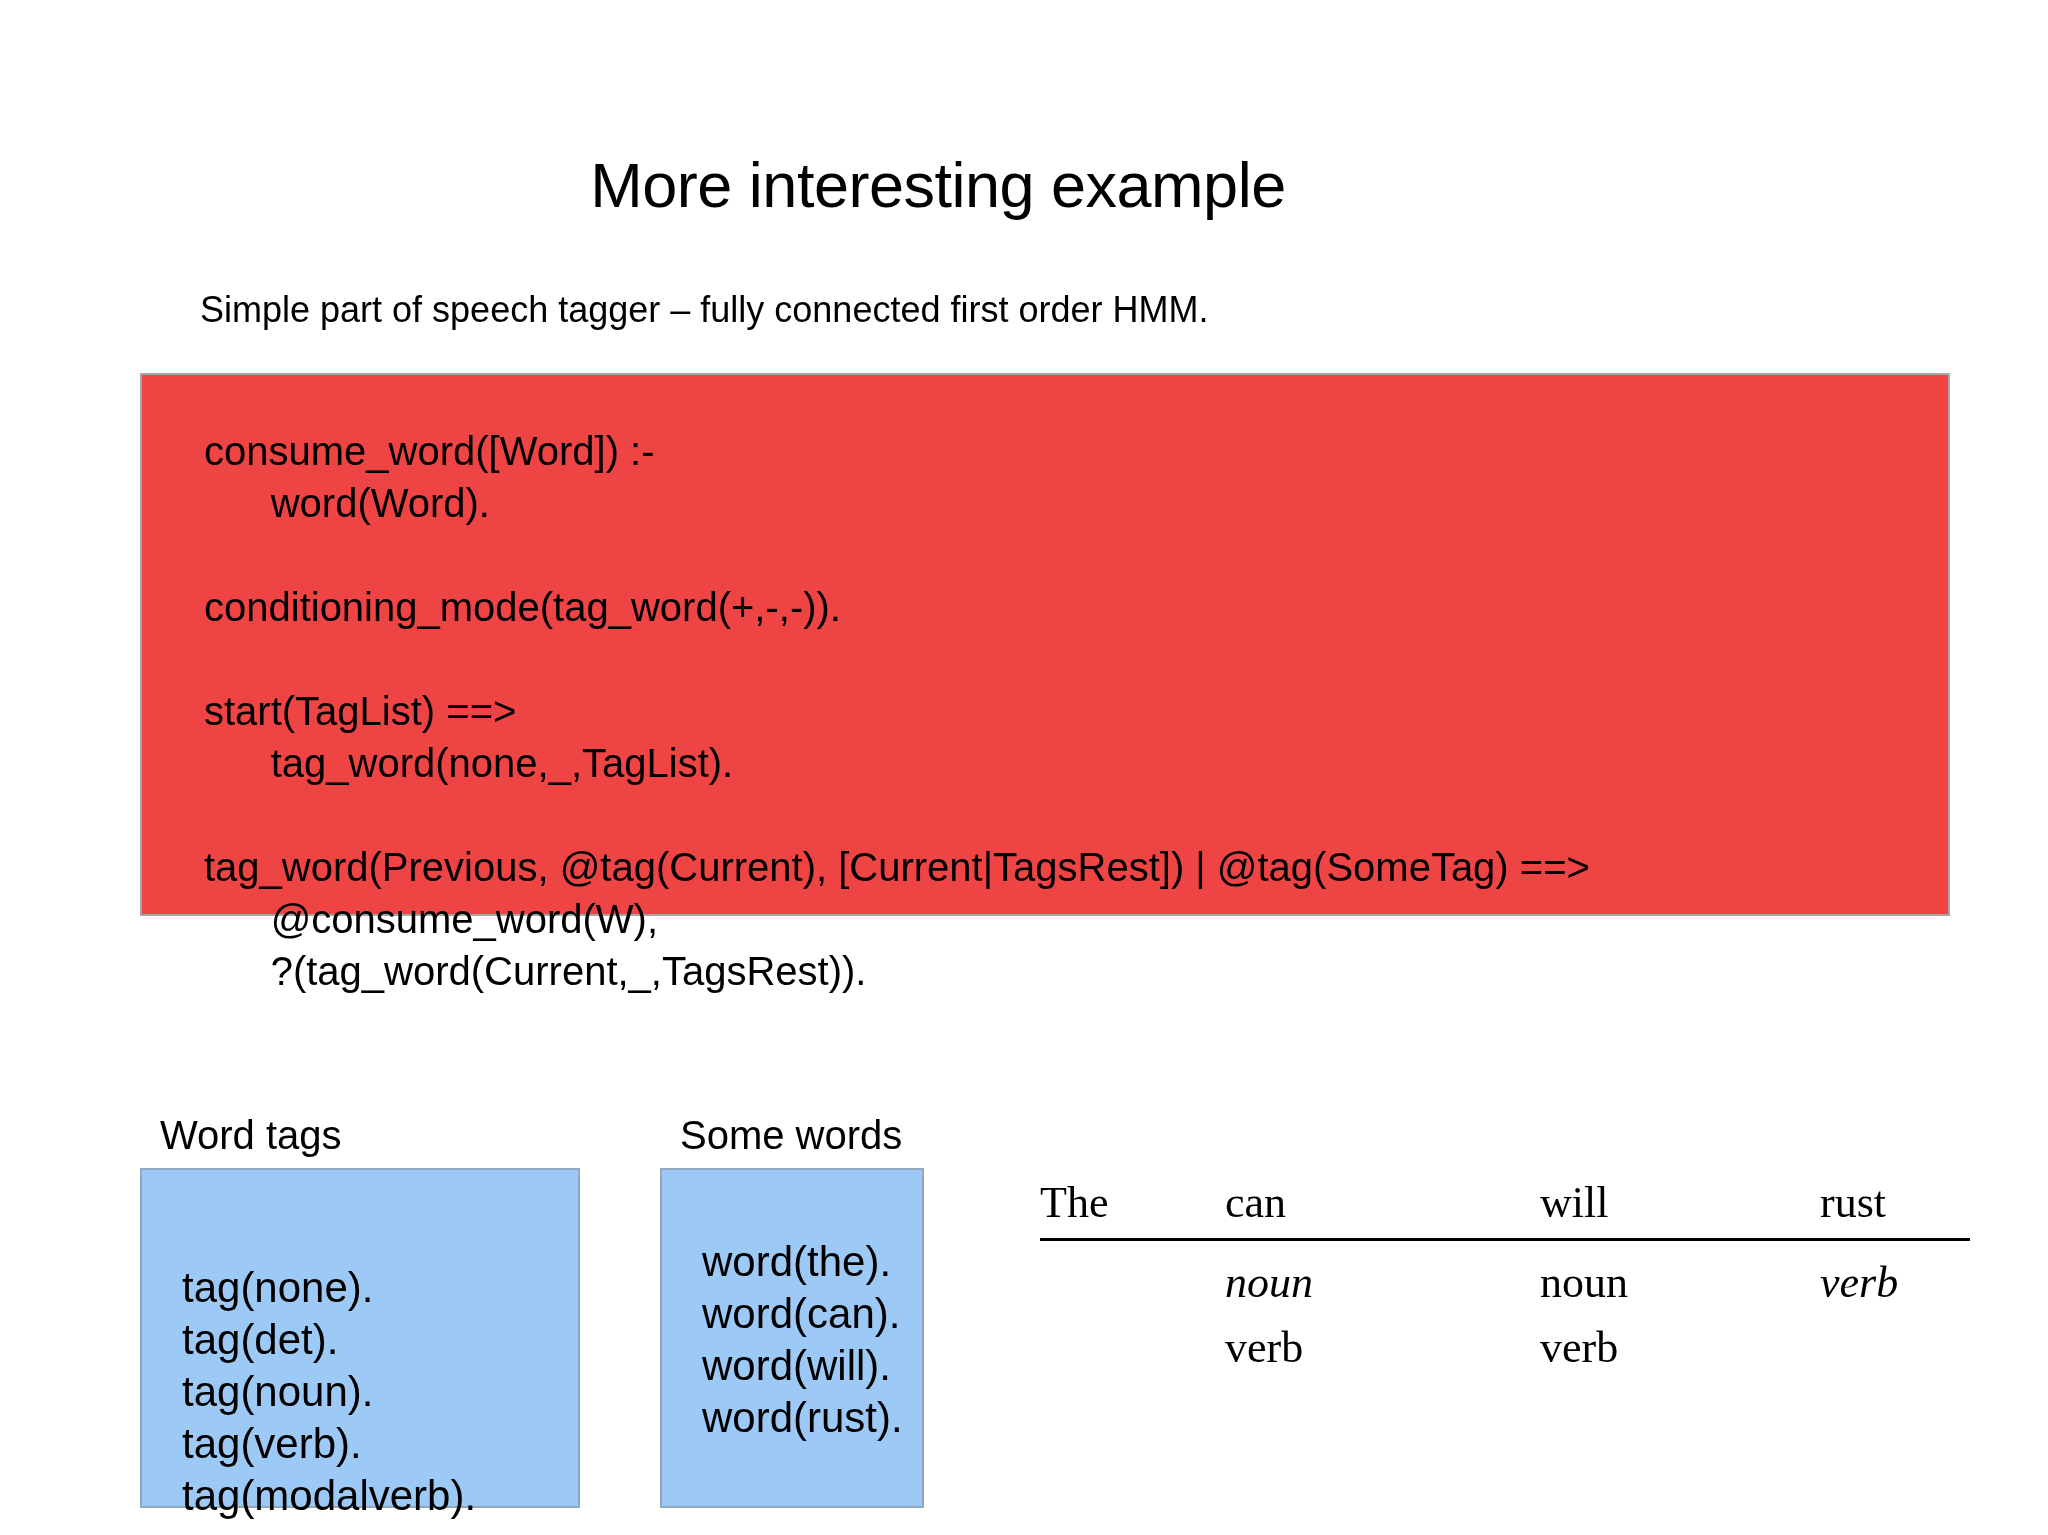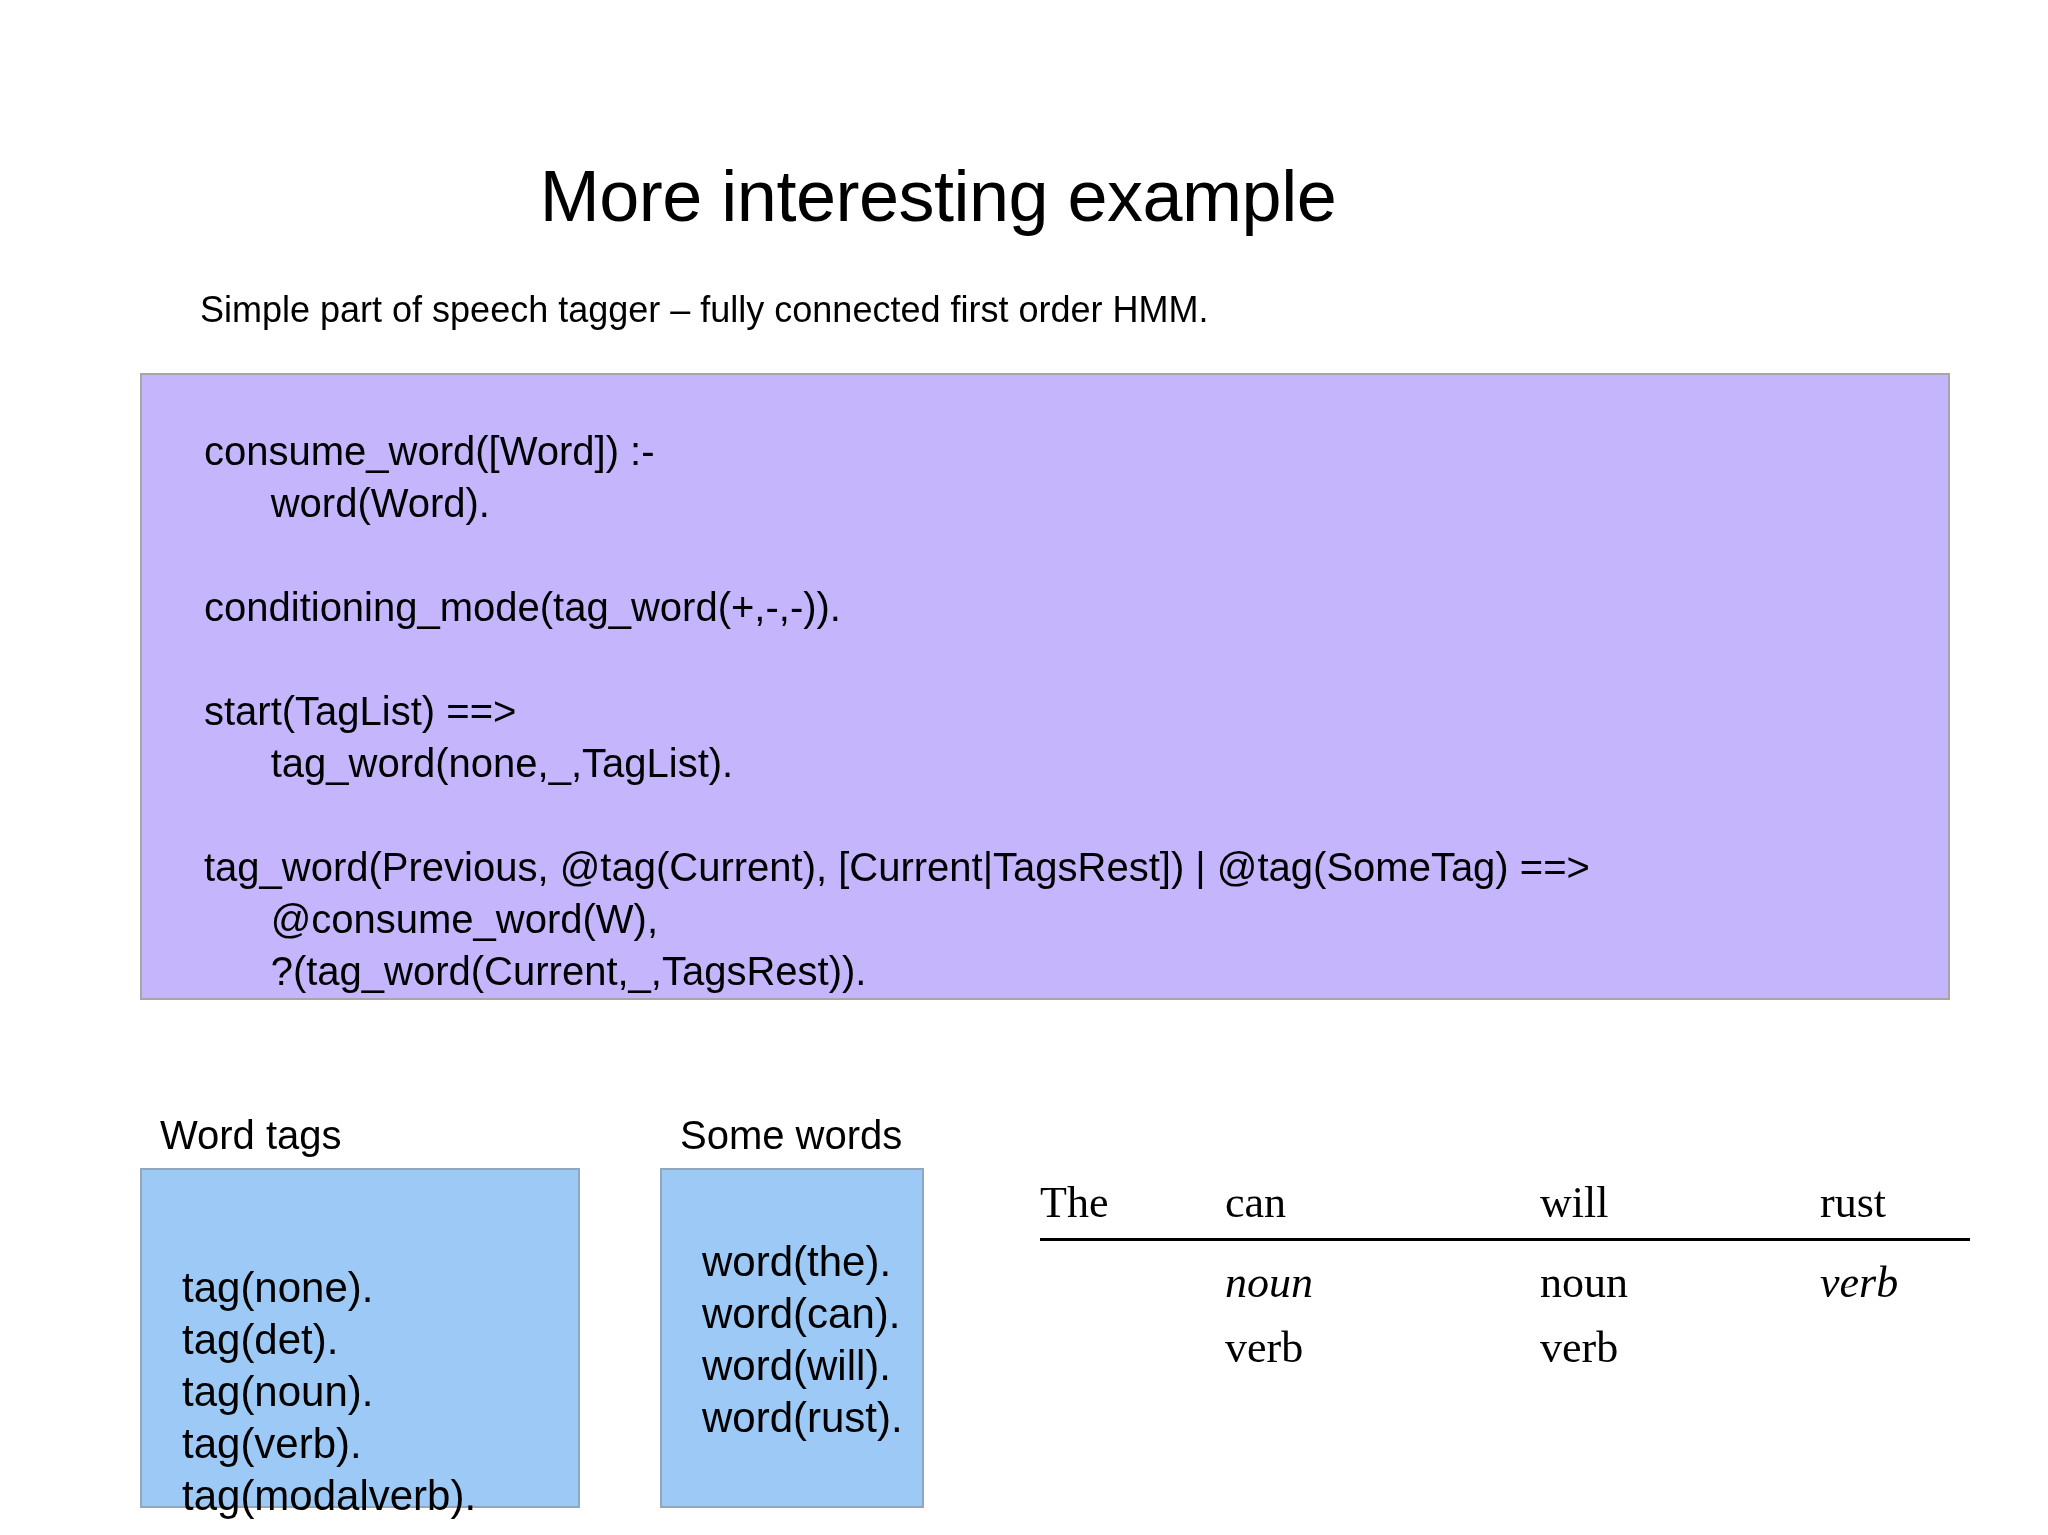--- a/index.html
+++ b/index.html
@@ -20,21 +20,21 @@
     overflow: hidden;
   }
 
   
   #slide-title {
     position: absolute;
     left: 0;
     top: 112px;
     width: 1876px;
     text-align: center;
-    font-size: 72px;
+    font-size: 63px;
     line-height: 1.0;
     font-weight: normal;
     letter-spacing: -0.5px;
     white-space: nowrap;
   }
 
   
   #slide-subtitle {
     position: absolute;
     left: 200px;
@@ -43,24 +43,24 @@
     line-height: 1.1;
     white-space: nowrap;
   }
 
   
   #code-box {
     position: absolute;
     left: 140px;
     top: 373px;
     width: 1810px;
-    height: 627px;
+    height: 543px;
     border: 2px solid #a6a6a6;
     box-sizing: border-box;
-    background: #c4b5fd;
+    background: #ef4444;
   }
   #code-listing {
     position: absolute;
     left: 62px;
     top: 50px;
     font-family: "Liberation Sans", sans-serif;
     font-size: 40px;
     line-height: 52px;
     white-space: pre;
   }

